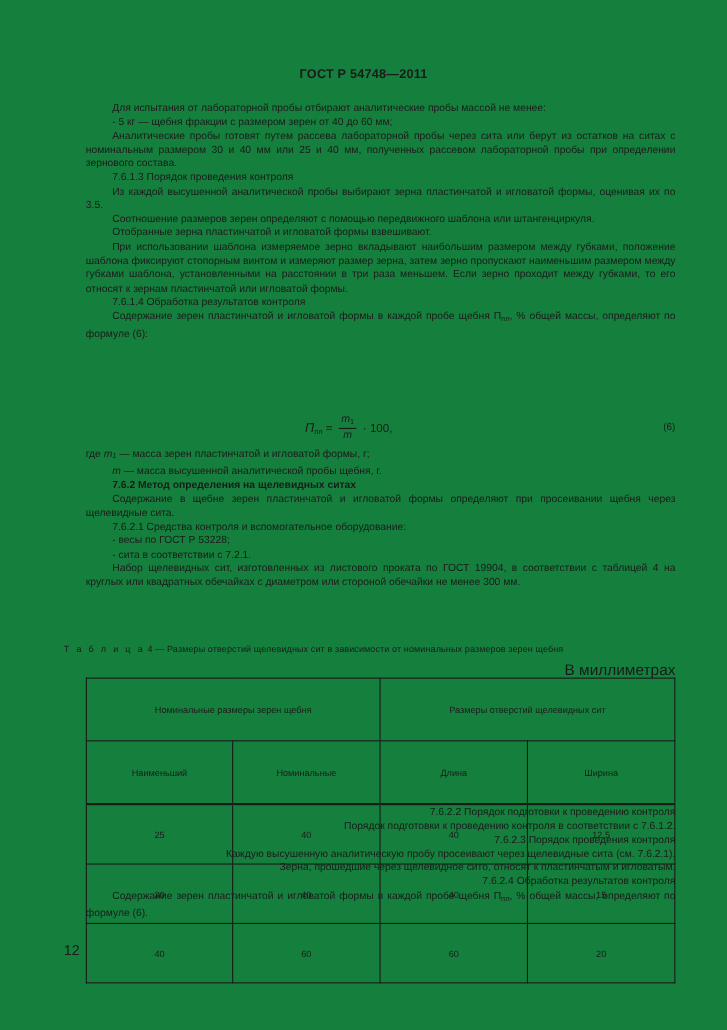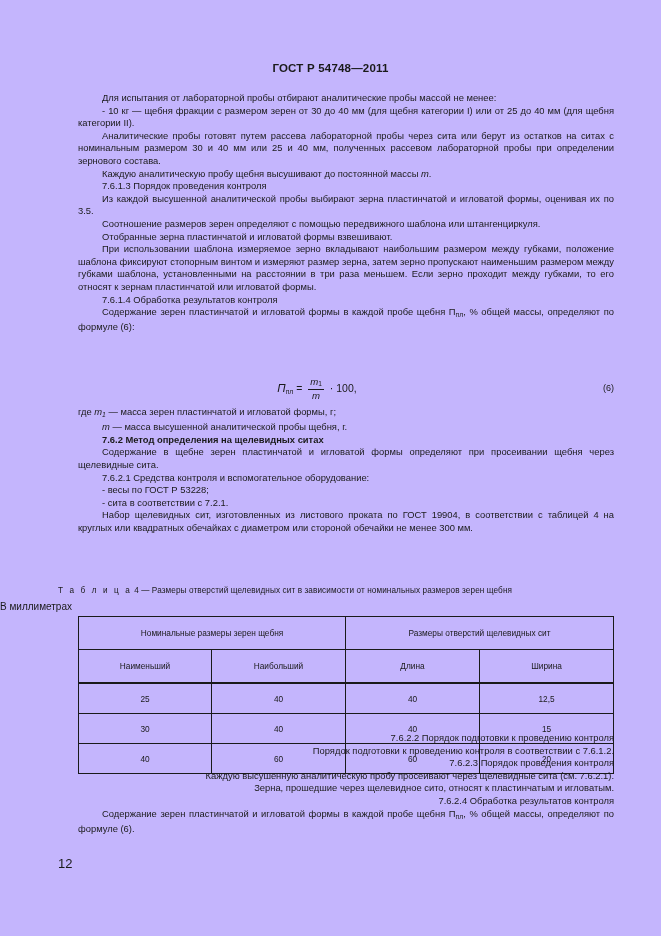--- a/index.html
+++ b/index.html
@@ -11,21 +11,21 @@
     width: 661px;
     height: 936px;
     position: relative;
     font-family: "Liberation Sans", sans-serif;
     color: #1a1a1a;
     overflow: hidden;
   }
   .page {
     position: absolute;
     inset: 0;
-    background: #c4b5fd;
+    background: #15803d;
   }
 
   
   .doc-header {
     position: absolute;
     top: 62px;
     left: 0;
     width: 661px;
     text-align: center;
     font-size: 11.5px;
@@ -114,38 +114,39 @@
     font-size: 8.2px;
     letter-spacing: 0.1px;
     white-space: nowrap;
   }
   .tbl-caption .spaced { letter-spacing: 2.1px; }
   .units-line {
     position: absolute;
     top: 601px;
     left: 0;
     width: 614px;
-    font-size: 10px;
+    text-align: right;
+    font-size: 14px;
   }
 
   
   .grid {
     position: absolute;
     top: 616px;
     left: 78px;
     width: 535px;
     border-collapse: collapse;
     table-layout: fixed;
     font-size: 8.3px;
   }
   .grid th, .grid td {
     border: 1px solid #1a1a1a;
     text-align: center;
     font-weight: normal;
-    padding: 4px;
+    padding: 16px;
   }
   .grid thead tr:first-child th { height: 24px; }
   .grid thead tr:nth-child(2) th { height: 24px; }
   .grid tbody td { height: 21px; }
   .grid col.c1 { width: 133px; }
   .grid col.c2 { width: 134px; }
   .grid col.c3 { width: 134px; }
   .grid col.c4 { width: 134px; }
   .thick-b { border-bottom-width: 2px !important; }
   .thick-t { border-top-width: 2px !important; }
@@ -172,23 +173,22 @@
 </style>
 </head>
 <body>
 
 <div class="page">
 
   <div class="doc-header">ГОСТ Р 54748—2011</div>
 
   <div class="content">
     <p class="p-ind">Для испытания от лабораторной пробы отбирают аналитические пробы массой не менее:</p>
-    <p class="p-dash">-  10 кг — щебня фракции с размером зерен от 30 до 40 мм (для щебня категории I) или от 25 до 40 мм (для щебня категории II).</p>
+    <p class="p-dash">-  5 кг — щебня фракции с размером зерен от 40 до 60 мм;</p>
     <p class="p-ind">Аналитические пробы готовят путем рассева лабораторной пробы через сита или берут из остатков на ситах с номинальным размером 30 и 40 мм или 25 и 40 мм, полученных рассевом лабораторной пробы при определении зернового состава.</p>
-    <p class="p-ind p-last">Каждую аналитическую пробу щебня высушивают до постоянной массы <em class="it">m</em>.</p>
     <p class="p-ind p-last">7.6.1.3  Порядок проведения контроля</p>
     <p class="p-ind">Из каждой высушенной аналитической пробы выбирают зерна пластинчатой и игловатой формы, оценивая их по 3.5.</p>
     <p class="p-ind">Соотношение размеров зерен определяют с помощью передвижного шаблона или штангенциркуля.</p>
     <p class="p-ind p-last">Отобранные зерна пластинчатой и игловатой формы взвешивают.</p>
     <p class="p-ind">При использовании шаблона измеряемое зерно вкладывают наибольшим размером между губками, положение шаблона фиксируют стопорным винтом и измеряют размер зерна, затем зерно пропускают наименьшим размером между губками шаблона, установленными на расстоянии в три раза меньшем. Если зерно проходит между губками, то его относят к зернам пластинчатой или игловатой формы.</p>
     <p class="p-ind p-last">7.6.1.4  Обработка результатов контроля</p>
     <p class="p-ind">Содержание зерен пластинчатой и игловатой формы в каждой пробе щебня П<span class="sub">пл</span>, % общей массы, определяют по формуле (6):</p>
   </div>
 
   <div class="formula-row">
@@ -230,21 +230,21 @@
         <col class="c3">
         <col class="c4">
     </colgroup>
     <thead>
       <tr>
         <th colspan="2">Номинальные размеры зерен щебня</th>
         <th colspan="2">Размеры отверстий щелевидных сит</th>
       </tr>
       <tr>
         <th class="thick-b">Наименьший</th>
-        <th class="thick-b">Наибольший</th>
+        <th class="thick-b">Номинальные</th>
         <th class="thick-b">Длина</th>
         <th class="thick-b">Ширина</th>
       </tr>
     </thead>
     <tbody>
       <tr>
         <td class="thick-t">25</td>
         <td class="thick-t">40</td>
         <td class="thick-t">40</td>
         <td class="thick-t">12,5</td>

